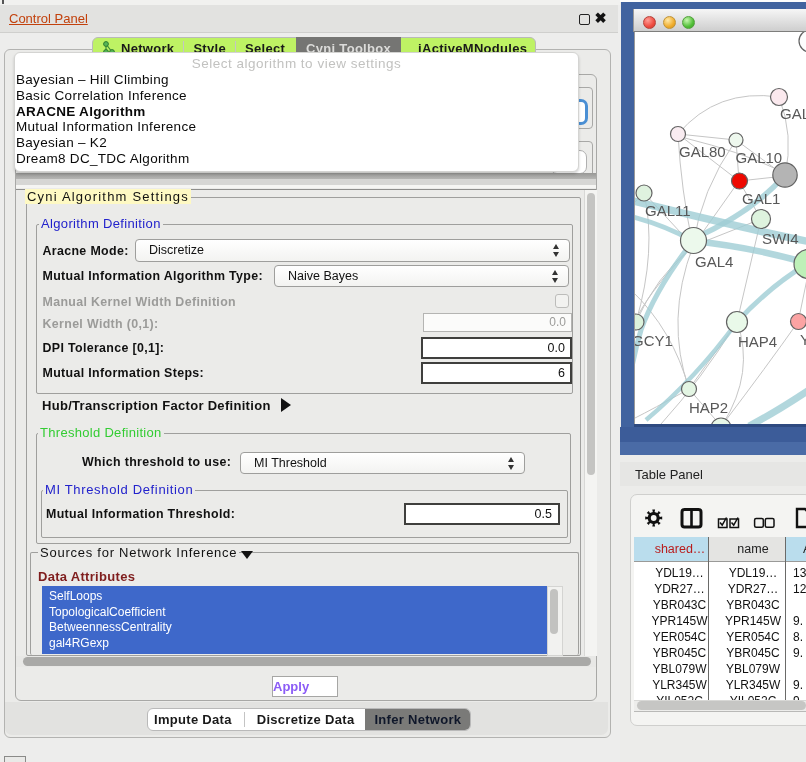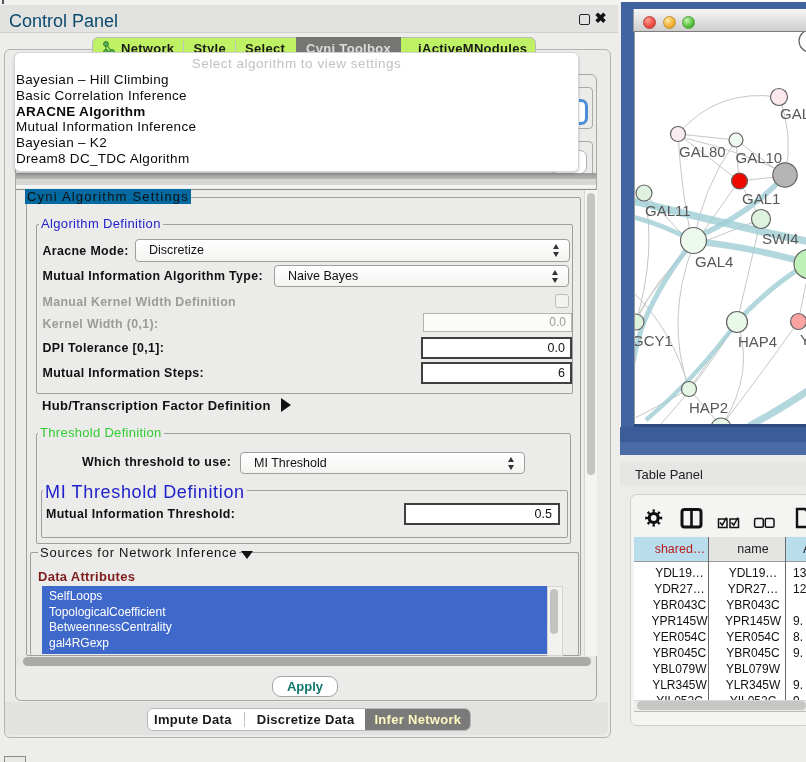--- a/index.html
+++ b/index.html
@@ -6,21 +6,21 @@
        font-family:"Liberation Sans",sans-serif;background:#ededec;}
   .abs{position:absolute;}
   .bold{font-weight:bold;}
 </style>
 </head>
 <body>
 
 <div class="abs" style="left:0;top:0;width:620px;height:5px;background:#f1f1ef;"></div>
 <div class="abs" style="left:2px;top:0;width:2px;height:4px;background:#555;"></div>
 <div class="abs" style="left:0;top:5px;width:618px;height:28px;background:#e2e2e0;border-bottom:1px solid #cfcfcd;box-sizing:border-box;"></div>
-<div class="abs" style="left:9px;top:11px;font-size:18px;color:#0c4a6e;">Control Panel</div>
+<div class="abs" style="left:9px;top:11px;font-size:13px;color:#c2410c;text-decoration:underline;">Control Panel</div>
 
 <div class="abs" style="left:579px;top:14px;width:9px;height:9px;border:1.5px solid #222;border-radius:2px;"></div>
 <div class="abs" style="left:594.5px;top:9.5px;font-size:14.5px;font-weight:bold;color:#111;">✖</div>
 
 <div class="abs" style="left:4px;top:49px;width:605px;height:687px;background:#ebebe9;border:1px solid #b3b3b1;border-radius:6px;"></div>
 
 <div id="toptabs" class="abs" style="left:92px;top:37px;height:21px;background:#bef264;border:1px solid #b9b9b9;border-radius:6px 6px 0 0;display:flex;align-items:center;font-size:13px;font-weight:600;letter-spacing:0.3px;color:#1a1a1a;">
   <div style="padding:0 9px 0 28px;position:relative;">
     <svg width="14" height="14" style="position:absolute;left:9px;top:0px;" viewBox="0 0 14 14">
       <line x1="4" y1="3" x2="10" y2="11" stroke="#3a8a3a" stroke-width="1.2"></line>
@@ -35,21 +35,21 @@
   <div style="width:1px;height:15px;background:#c4c4c4;"></div>
   <div style="padding:0 11px 0 9px;">Select</div>
   <div style="background:#757573;color:#dcdcda;height:21px;line-height:21px;padding:1px 10px;">Cyni Toolbox</div>
   <div style="padding:0 8px 0 17px;">jActiveMNodules</div>
 </div>
 
 <div class="abs" style="left:14.5px;top:73.5px;width:582.5px;height:627.5px;background:#ebebe9;border:1px solid #a8a8a6;border-radius:6px;box-sizing:border-box;"></div>
 <div class="abs" style="left:15.5px;top:189px;width:580.5px;height:1px;background:#8e8e8c;"></div>
 
 <div class="abs" style="left:26px;top:197px;width:553px;height:457px;border:1px solid #9f9f9d;border-radius:2px;"></div>
-<div class="abs" style="left:25px;top:189px;background:#0369a1;padding:0 2px;font-size:13px;letter-spacing:1.2px;color:#111;">Cyni Algorithm Settings</div>
+<div class="abs" style="left:25px;top:189px;background:#fef9c3;padding:0 2px;font-size:13px;letter-spacing:1.2px;color:#111;">Cyni Algorithm Settings</div>
 
 <div class="abs" style="left:36px;top:224px;width:535px;height:168px;border:1px solid #9f9f9d;border-radius:2px;"></div>
 <div class="abs" style="left:39px;top:216px;background:#ebebe9;padding:0 2px;font-size:13px;letter-spacing:0.35px;color:#2222cc;">Algorithm Definition</div>
 
 <div class="abs bold" style="left:42.5px;top:244px;font-size:12.4px;letter-spacing:0.35px;color:#111;">Aracne Mode:</div>
 <div class="abs combo" style="left:135px;top:239px;width:435px;height:23px;">
   <span class="cval">Discretize</span>
     <span class="stepper"></span>
   </div>
 
@@ -77,21 +77,21 @@
 <div class="abs" style="left:36px;top:433px;width:533px;height:109px;border:1px solid #9f9f9d;border-radius:2px;"></div>
 <div class="abs" style="left:38px;top:425px;background:#ebebe9;padding:0 2px;font-size:13px;letter-spacing:0.3px;color:#33cc33;">Threshold Definition</div>
 
 <div class="abs bold" style="left:82px;top:455px;font-size:12.4px;letter-spacing:0.35px;color:#111;">Which threshold to use:</div>
 <div class="abs combo" style="left:240px;top:452px;width:285px;height:22px;">
   <span class="cval">MI Threshold</span>
     <span class="stepper"></span>
   </div>
 
 <div class="abs" style="left:41px;top:490px;width:525px;height:46px;border:1px solid #9f9f9d;border-radius:2px;"></div>
-<div class="abs" style="left:43px;top:482px;background:#ebebe9;padding:0 2px;font-size:18px;letter-spacing:0.65px;color:#2222cc;">MI Threshold Definition</div>
+<div class="abs" style="left:43px;top:482px;background:#ebebe9;padding:0 2px;font-size:13px;letter-spacing:0.65px;color:#2222cc;">MI Threshold Definition</div>
 
 <div class="abs bold" style="left:46px;top:507px;font-size:12.4px;letter-spacing:0.35px;color:#111;">Mutual Information Threshold:</div>
 <div class="abs" style="left:404px;top:503px;width:146px;height:18px;background:#fff;border:2px solid #3f3f3d;font-size:12.5px;color:#111;text-align:right;line-height:18px;padding-right:6px;">0.5</div>
 
 <div class="abs" style="left:30px;top:552px;width:547px;height:102px;border:1px solid #9f9f9d;border-radius:2px;border-bottom:none;"></div>
 <div class="abs" style="left:38px;top:545px;background:#ebebe9;padding:0 2px;font-size:13px;letter-spacing:0.75px;color:#111;">Sources for Network Inference</div>
 <div class="abs" style="left:241px;top:551px;width:0;height:0;border-top:8px solid #111;border-left:6.5px solid transparent;border-right:6.5px solid transparent;"></div>
 
 <div class="abs bold" style="left:38px;top:569px;font-size:13px;letter-spacing:0.3px;color:#7f1d1d;">Data Attributes</div>
 
@@ -100,29 +100,29 @@
 
 <div class="abs" style="left:547px;top:586px;width:14px;height:68px;background:#f2f2f0;border:1px solid #d4d4d2;"></div>
 <div class="abs" style="left:550px;top:589px;width:8px;height:45px;background:#c2c2c0;border-radius:4px;"></div>
 
 <div class="abs" style="left:15.5px;top:656px;width:580px;height:11px;background:#e8e8e6;"></div>
 <div class="abs" style="left:23px;top:657px;width:568px;height:9px;background:#a9a9a7;border-radius:5px;"></div>
 
 <div class="abs" style="left:584px;top:190px;width:12px;height:466px;background:#f4f4f2;border-left:1px solid #d8d8d6;"></div>
 <div class="abs" style="left:587px;top:193px;width:7.5px;height:282px;background:#c4c4c2;border-radius:4px;"></div>
 
-<div class="abs" style="left:272px;top:676px;width:64px;height:19px;background:#fff;border:1px solid #a6a6a4;border-radius:9px;font-size:13px;font-weight:600;color:#0f766e;text-align:center;line-height:19px;">Apply</div>
+<div class="abs" style="left:272px;top:676px;width:64px;height:19px;background:#fff;border:1px solid #a6a6a4;border-radius:0;font-size:13px;font-weight:600;color:#8b5cf6;text-align:left;line-height:19px;">Apply</div>
 
 <div class="abs" style="left:5px;top:702px;width:603px;height:33px;background:#e2e2e0;border-radius:0 0 7px 7px;"></div>
 
 <div id="bottabs" class="abs" style="left:147px;top:708px;height:21px;background:#fff;border:1px solid #b9b9b9;border-radius:6px;display:flex;align-items:center;font-size:13px;font-weight:600;letter-spacing:0.3px;color:#1a1a1a;overflow:hidden;">
   <div style="padding:0 12px 0 6px;">Impute Data</div>
   <div style="width:1px;height:15px;background:#c4c4c4;"></div>
   <div style="padding:0 11px 0 12px;">Discretize Data</div>
-  <div style="background:#7a7a78;color:#fef9c3;height:21px;line-height:21px;padding:0 9px;">Infer Network</div>
+  <div style="background:#7a7a78;color:#0f172a;height:21px;line-height:21px;padding:0 9px;">Infer Network</div>
 </div>
 
 <div class="abs" style="left:4px;top:756px;width:20px;height:10px;background:#e9e9e7;border:1.5px solid #8a8a88;"></div>
 
 <div class="abs" style="left:14px;top:52px;width:565px;height:120px;background:#fff;border:1px solid #d4d4d2;border-radius:6px;box-shadow:0 2px 3px rgba(0,0,0,0.18);z-index:50;box-sizing:border-box;"></div>
 <div class="abs" style="left:14px;top:55.5px;width:565px;text-align:center;font-size:13.5px;letter-spacing:0.5px;color:#c2c2c0;z-index:51;">Select algorithm to view settings</div>
 <div class="abs" style="left:16px;top:72.3px;width:560px;font-size:13.5px;letter-spacing:0.3px;color:#0a0a0a;line-height:15.66px;z-index:51;">
 Bayesian – Hill Climbing<br>
 Basic Correlation Inference<br>
 <span class="bold">ARACNE Algorithm</span><br>

